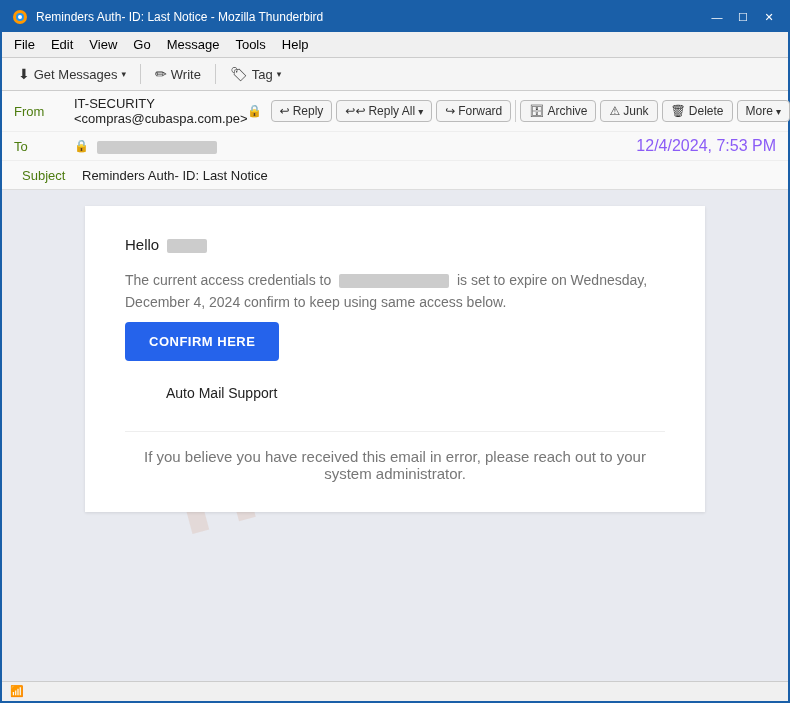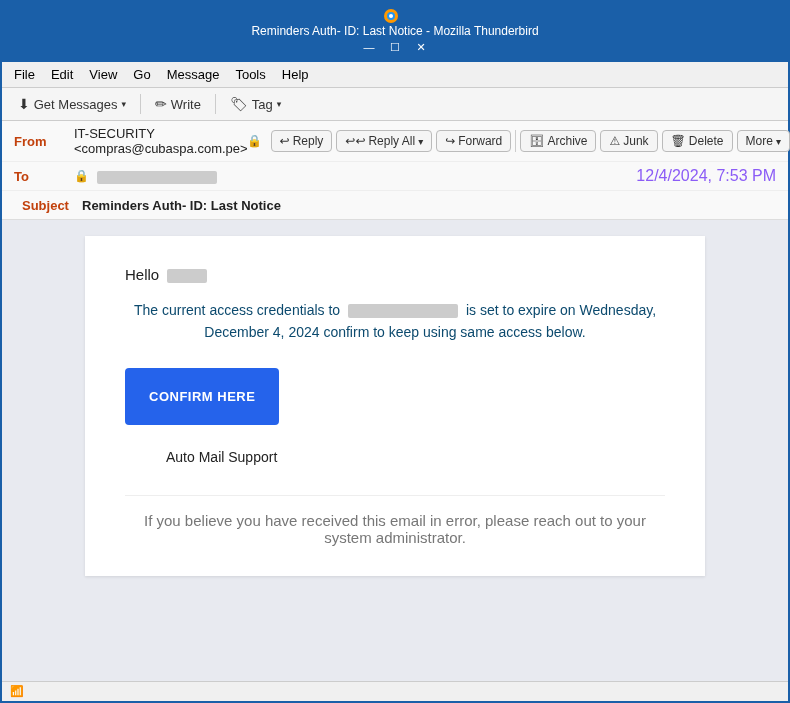--- a/index.html
+++ b/index.html
@@ -25,21 +25,20 @@
     
     .title-bar {
       background: #1a5fa8;
       color: white;
       display: flex;
       align-items: center;
       padding: 6px 10px;
       font-size: 12px;
       user-select: none;
       flex-shrink: 0;
-      flex-direction: column;
     }
     .title-bar .app-icon {
       width: 16px;
       height: 16px;
       margin-right: 8px;
       flex-shrink: 0;
     }
     .title-bar .title-text {
       flex: 1;
       font-size: 12px;
@@ -110,22 +109,22 @@
     }
     .header-row {
       display: flex;
       align-items: center;
       padding: 5px 12px;
       border-bottom: 1px solid #eee;
       min-height: 28px;
     }
     .header-row:last-child { border-bottom: none; padding-left: 20px; }
     .header-label {
-      font-weight: bold;
-      color: #c2410c;
+      font-weight: normal;
+      color: #4d7c0f;
       width: 60px;
       flex-shrink: 0;
       font-size: 13px;
     }
     .header-value {
       flex: 1;
       font-size: 13px;
       color: #222;
     }
     .header-date {
@@ -197,40 +196,39 @@
       z-index: 1;
       box-shadow: 0 1px 3px rgba(0,0,0,0.1);
     }
     .greeting {
       font-size: 15px;
       margin-bottom: 16px;
       color: #222;
     }
     .main-text {
       font-size: 14px;
-      color: #0c4a6e;
+      color: #737373;
       line-height: 1.6;
-      margin-bottom: 24px;
-      text-align: center;
+      margin-bottom: 8px;
     }
     .redacted {
       display: inline-block;
       width: 110px;
       height: 14px;
       background: #ccc;
       border-radius: 2px;
       vertical-align: middle;
       margin: 0 4px;
     }
     .confirm-btn {
       background: #2563eb;
       color: white;
       border: none;
       border-radius: 4px;
-      padding: 21px 24px;
+      padding: 12px 24px;
       font-size: 13px;
       font-weight: bold;
       letter-spacing: 0.5px;
       cursor: pointer;
       margin-bottom: 24px;
       display: inline-block;
     }
     .signature {
       font-size: 14px;
       color: #222;
@@ -363,21 +361,21 @@
       <span class="header-label">To</span>
       <span class="header-value">
         <span style="font-size:12px; color:#666;">🔒</span>
         <span class="to-redacted"></span>
       </span>
       <span class="header-date">12/4/2024, 7:53 PM</span>
     </div>
 
     <div class="header-row">
       <span class="header-label">Subject</span>
-      <span class="header-value" style="font-weight:bold;">Reminders Auth- ID: Last Notice</span>
+      <span class="header-value" style="font-weight:normal;">Reminders Auth- ID: Last Notice</span>
     </div>
   </div>
 
   <div class="email-body">
 
     <div class="watermark">
       <div class="watermark-text">IT-SCAM</div>
     </div>
 
     <div class="email-card">

